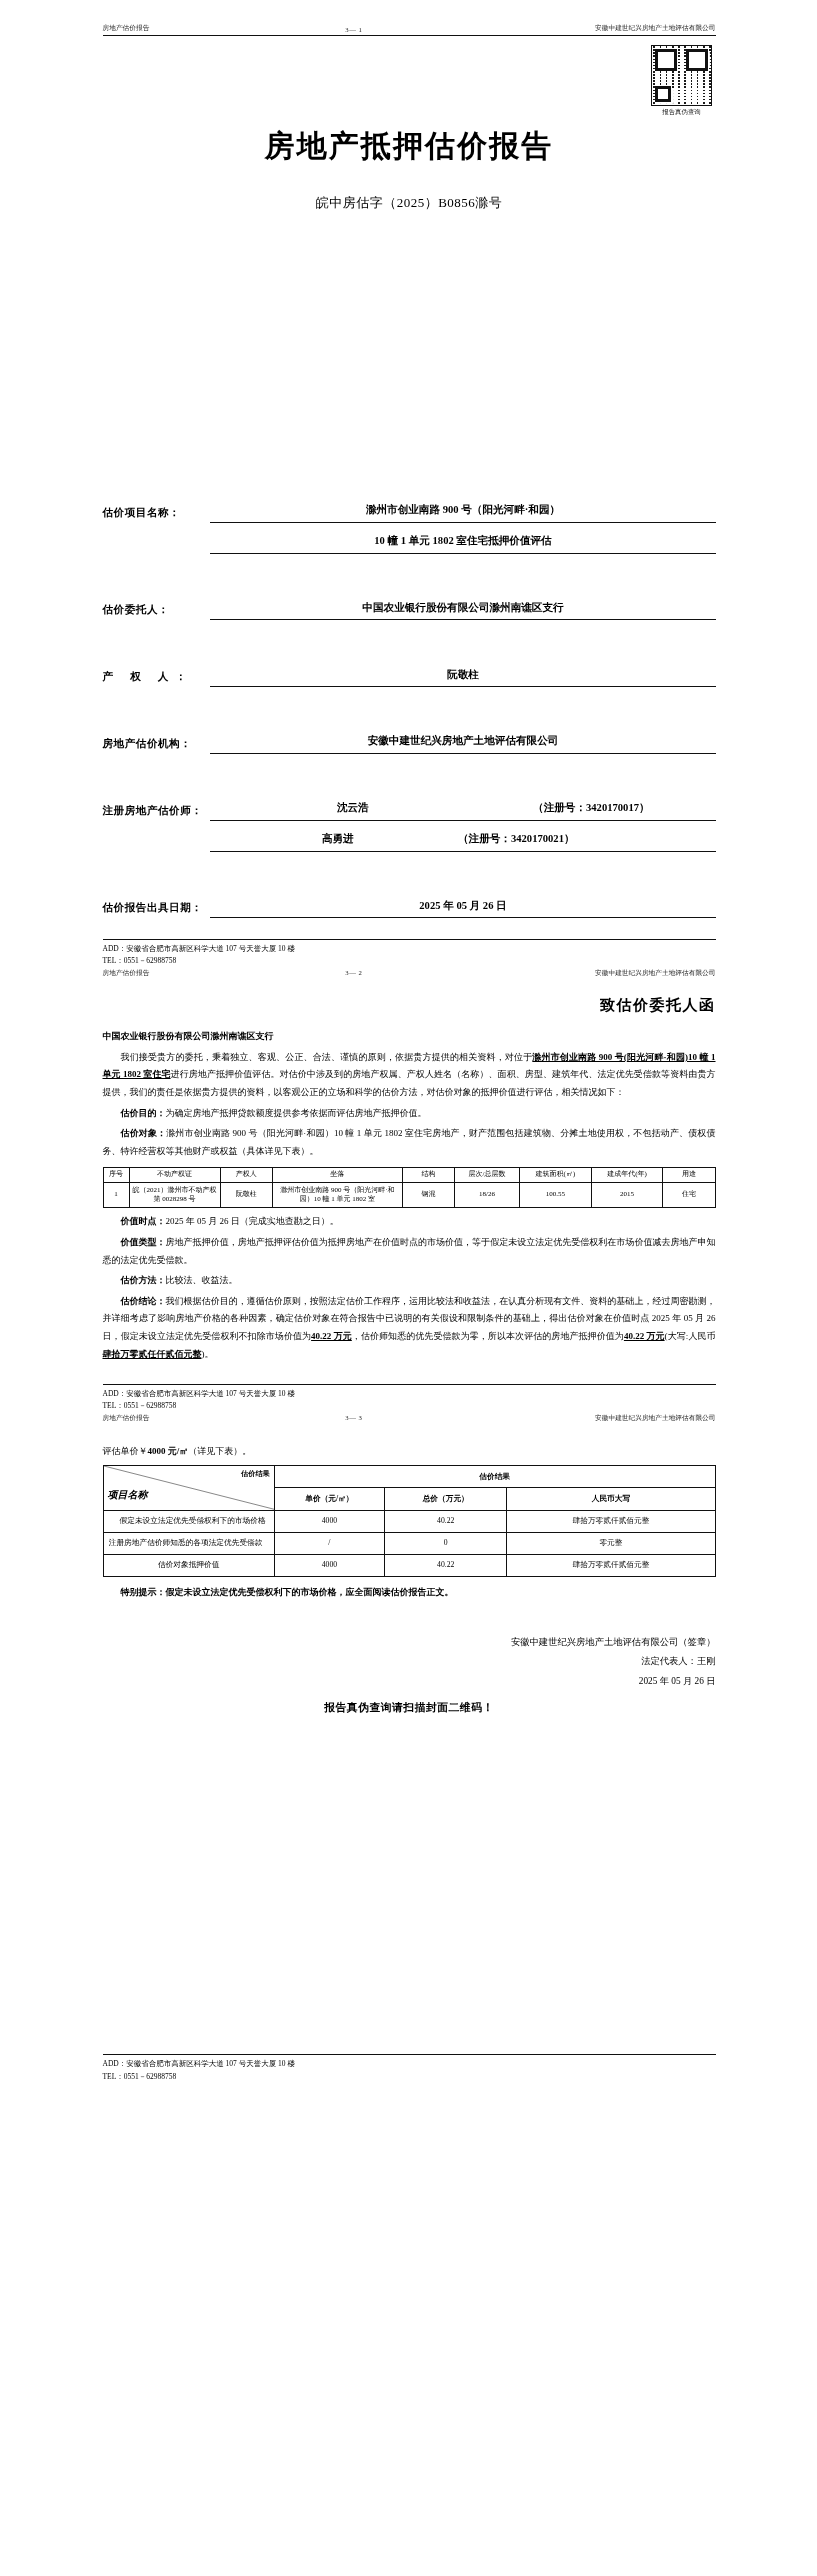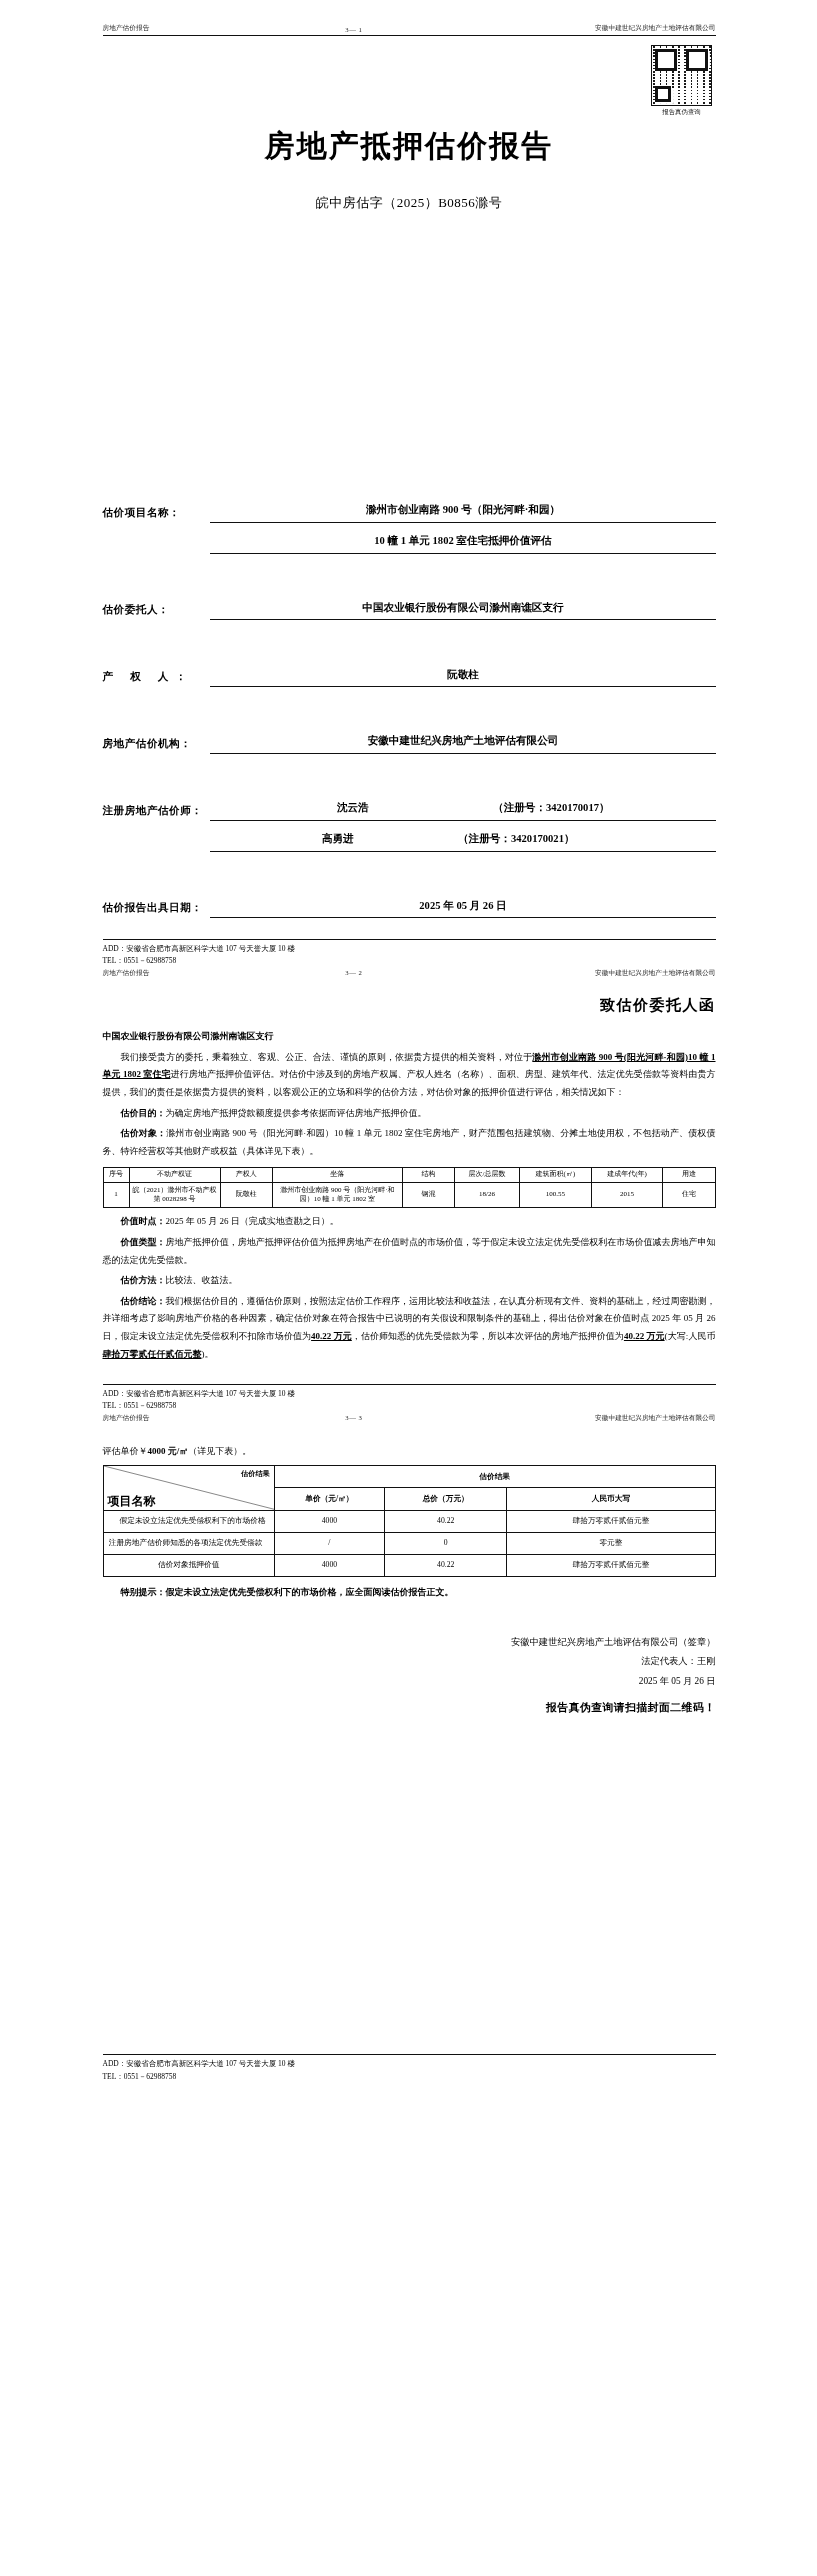--- a/index.html
+++ b/index.html
@@ -114,21 +114,21 @@
   }
   .cf-val.center { text-align:center; }
   .cf-cont {
     border-bottom:0.7px solid #111;
     margin-left:107px;
     padding:0 2.1px 1.5px 3.1px;
     font-weight:bold;
     text-align:center;
     margin-bottom:8.2px;
   }
-  .cf-val-split { display:flex; }
+  .cf-val-split { display:flex;gap:40px; }
   .cf-name { flex:0 0 56%; text-align:center; }
   .cf-regno { flex:1; text-align:left; }
 
   .addr-block {
     margin-top:20.6px;
     font-size:7.5px;
     line-height:1.65;
     border-top:0.8px solid #111;
     padding-top:3.1px;
   }
@@ -186,31 +186,31 @@
     position:relative;
     height:31px;
     padding:0 !important;
     overflow:hidden;
   }
   .diag-cell .dl {
     position:absolute; left:0; top:0; width:100%; height:100%;
   }
   .diag-cell .dl svg { width:100%; height:100%; display:block; }
   .diag-cell .t1 { position:absolute; right:4.1px; top:2.6px; font-size:7.2px; }
-  .diag-cell .t2 { position:absolute; left:4.1px; bottom:0; font-size:12px; }
+  .diag-cell .t2 { position:absolute; left:4.1px; bottom:8px; font-size:10px;font-style:italic; }
 
   .sign-block {
     margin-top:31px;
     text-align:right;
     font-size:9.3px;
     line-height:2.1;
   }
   .sign-block .big { font-size:9.3px; }
   .notice-final {
-    text-align:right;
+    text-align:center;
     font-size:10.8px;
     font-weight:bold;
     margin-top:9.3px;
     letter-spacing:0.5px;
   }
   .spacer-xl { height:319px; }
   .pad-top-1 { padding-top:19.6px; }
 </style>
 </head>
 <body>

